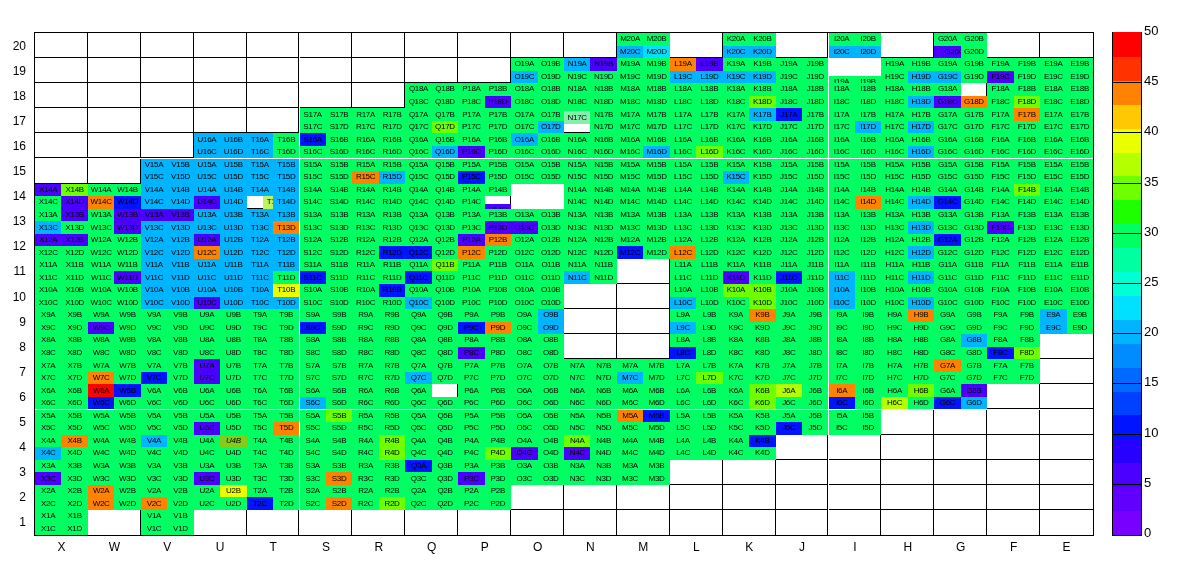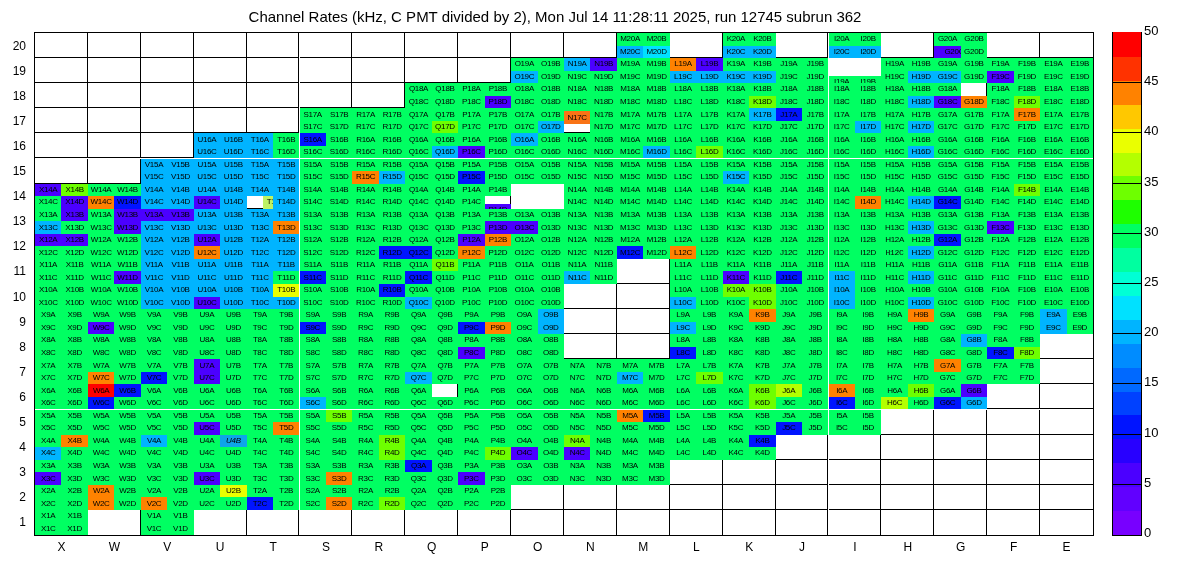--- a/index.html
+++ b/index.html
@@ -37,21 +37,20 @@
   .cband{position:absolute;left:0;width:100%;}
   #cbticks{position:absolute;left:1112px;top:32px;width:80px;height:504px;}
   .cbtick{position:absolute;left:32px;font-size:13px;color:#000;}
   .cbtickline{position:absolute;left:0px;width:30px;height:1px;background:#000;}
 </style>
 </head>
 <body>
 
 <div id="root">
 
-  <div id="title">Channel Rates (kHz, C PMT divided by 2), Mon Jul 14 11:28:11 2025, run 12745 subrun 362</div>
 
   <div id="frame">
     <div id="cells">
         <div class="gcell" style="left: 0px; top: 0px; width: 52.9px; height: 25.1px;"></div>
         <div class="gcell" style="left: 52.9px; top: 0px; width: 52.9px; height: 25.1px;"></div>
         <div class="gcell" style="left: 105.8px; top: 0px; width: 52.9px; height: 25.1px;"></div>
         <div class="gcell" style="left: 158.7px; top: 0px; width: 52.9px; height: 25.1px;"></div>
         <div class="gcell" style="left: 211.6px; top: 0px; width: 52.9px; height: 25.1px;"></div>
         <div class="gcell" style="left: 264.5px; top: 0px; width: 52.9px; height: 25.1px;"></div>
         <div class="gcell" style="left: 317.4px; top: 0px; width: 52.9px; height: 25.1px;"></div>
@@ -279,21 +278,21 @@
         </div>
         <div class="gcell" style="left: 476.1px; top: 75.3px; width: 52.9px; height: 25.1px;">
           <div class="sub" style="left: 0px; top: 0px; width: 26.45px; height: 12.55px; background: rgb(0, 255, 98); color: rgb(0, 0, 0);">O17A</div>
           <div class="sub" style="left: 26.45px; top: 0px; width: 26.45px; height: 12.55px; background: rgb(0, 255, 98); color: rgb(0, 0, 0);">O17B</div>
           <div class="sub" style="left: 0px; top: 12.55px; width: 26.45px; height: 12.55px; background: rgb(0, 255, 98); color: rgb(0, 0, 0);">O17C</div>
           <div class="sub" style="left: 26.45px; top: 12.55px; width: 26.45px; height: 12.55px; background: rgb(0, 180, 255); color: rgb(0, 0, 0);">O17D</div>
         </div>
         <div class="gcell" style="left: 529px; top: 75.3px; width: 52.9px; height: 25.1px;">
           <div class="sub" style="left: 0px; top: 0px; width: 26.45px; height: 12.55px; background: rgb(0, 255, 98); color: rgb(0, 0, 0);">N17A</div>
           <div class="sub" style="left: 26.45px; top: 0px; width: 26.45px; height: 12.55px; background: rgb(0, 255, 98); color: rgb(0, 0, 0);">N17B</div>
-          <div class="sub" style="left: 0px; top: 3px; width: 26.45px; height: 12.55px; background: #f97316; color: rgb(0, 0, 0);">N17C</div>
+          <div class="sub" style="left: 0px; top: 3px; width: 26.45px; height: 12.55px; background: #86efac; color: rgb(0, 0, 0);">N17C</div>
           <div class="sub" style="left: 26.45px; top: 12.55px; width: 26.45px; height: 12.55px; background: rgb(0, 255, 98); color: rgb(0, 0, 0);">N17D</div>
         </div>
         <div class="gcell" style="left: 581.9px; top: 75.3px; width: 52.9px; height: 25.1px;">
           <div class="sub" style="left: 0px; top: 0px; width: 26.45px; height: 12.55px; background: rgb(0, 255, 98); color: rgb(0, 0, 0);">M17A</div>
           <div class="sub" style="left: 26.45px; top: 0px; width: 26.45px; height: 12.55px; background: rgb(0, 255, 98); color: rgb(0, 0, 0);">M17B</div>
           <div class="sub" style="left: 0px; top: 12.55px; width: 26.45px; height: 12.55px; background: rgb(0, 255, 98); color: rgb(0, 0, 0);">M17C</div>
           <div class="sub" style="left: 26.45px; top: 12.55px; width: 26.45px; height: 12.55px; background: rgb(0, 255, 98); color: rgb(0, 0, 0);">M17D</div>
         </div>
         <div class="gcell" style="left: 634.8px; top: 75.3px; width: 52.9px; height: 25.1px;">
           <div class="sub" style="left: 0px; top: 0px; width: 26.45px; height: 12.55px; background: rgb(0, 255, 98); color: rgb(0, 0, 0);">L17A</div>
@@ -890,21 +889,21 @@
         </div>
         <div class="gcell" style="left: 793.5px; top: 200.8px; width: 52.9px; height: 25.1px;">
           <div class="sub" style="left: 0px; top: 0px; width: 26.45px; height: 12.55px; background: rgb(0, 255, 98); color: rgb(0, 0, 0);">I12A</div>
           <div class="sub" style="left: 26.45px; top: 0px; width: 26.45px; height: 12.55px; background: rgb(0, 255, 98); color: rgb(0, 0, 0);">I12B</div>
           <div class="sub" style="left: 0px; top: 12.55px; width: 26.45px; height: 12.55px; background: rgb(0, 255, 98); color: rgb(0, 0, 0);">I12C</div>
           <div class="sub" style="left: 26.45px; top: 12.55px; width: 26.45px; height: 12.55px; background: rgb(0, 255, 98); color: rgb(0, 0, 0);">I12D</div>
         </div>
         <div class="gcell" style="left: 846.4px; top: 200.8px; width: 52.9px; height: 25.1px;">
           <div class="sub" style="left: 0px; top: 0px; width: 26.45px; height: 12.55px; background: rgb(0, 255, 98); color: rgb(0, 0, 0);">H12A</div>
           <div class="sub" style="left: 26.45px; top: 0px; width: 26.45px; height: 12.55px; background: rgb(0, 255, 98); color: rgb(0, 0, 0);">H12B</div>
-          <div class="sub" style="left: 0px; top: 12.55px; width: 26.45px; height: 12.55px; background: rgb(0, 255, 98); color: rgb(0, 0, 0); font-family: Liberation Mono, monospace;">H12C</div>
+          <div class="sub" style="left: 0px; top: 12.55px; width: 26.45px; height: 12.55px; background: rgb(0, 255, 98); color: rgb(0, 0, 0);">H12C</div>
           <div class="sub" style="left: 26.45px; top: 12.55px; width: 26.45px; height: 12.55px; background: rgb(0, 180, 255); color: rgb(0, 0, 0);">H12D</div>
         </div>
         <div class="gcell" style="left: 899.3px; top: 200.8px; width: 52.9px; height: 25.1px;">
           <div class="sub" style="left: 0px; top: 0px; width: 26.45px; height: 12.55px; background: rgb(0, 20, 255); color: rgb(0, 0, 0);">G12A</div>
           <div class="sub" style="left: 26.45px; top: 0px; width: 26.45px; height: 12.55px; background: rgb(0, 255, 98); color: rgb(0, 0, 0);">G12B</div>
           <div class="sub" style="left: 0px; top: 12.55px; width: 26.45px; height: 12.55px; background: rgb(0, 255, 98); color: rgb(0, 0, 0);">G12C</div>
           <div class="sub" style="left: 26.45px; top: 12.55px; width: 26.45px; height: 12.55px; background: rgb(0, 255, 98); color: rgb(0, 0, 0);">G12D</div>
         </div>
         <div class="gcell" style="left: 952.2px; top: 200.8px; width: 52.9px; height: 25.1px;">
           <div class="sub" style="left: 0px; top: 0px; width: 26.45px; height: 12.55px; background: rgb(0, 255, 98); color: rgb(0, 0, 0);">F12A</div>
@@ -1696,21 +1695,21 @@
           <div class="sub" style="left: 26.45px; top: 12.55px; width: 26.45px; height: 12.55px; background: rgb(0, 255, 98); color: rgb(0, 0, 0);">W4D</div>
         </div>
         <div class="gcell" style="left: 105.8px; top: 401.6px; width: 52.9px; height: 25.1px;">
           <div class="sub" style="left: 0px; top: 0px; width: 26.45px; height: 12.55px; background: rgb(0, 180, 255); color: rgb(0, 0, 0);">V4A</div>
           <div class="sub" style="left: 26.45px; top: 0px; width: 26.45px; height: 12.55px; background: rgb(0, 255, 98); color: rgb(0, 0, 0);">V4B</div>
           <div class="sub" style="left: 0px; top: 12.55px; width: 26.45px; height: 12.55px; background: rgb(0, 255, 98); color: rgb(0, 0, 0);">V4C</div>
           <div class="sub" style="left: 26.45px; top: 12.55px; width: 26.45px; height: 12.55px; background: rgb(0, 255, 98); color: rgb(0, 0, 0);">V4D</div>
         </div>
         <div class="gcell" style="left: 158.7px; top: 401.6px; width: 52.9px; height: 25.1px;">
           <div class="sub" style="left: 0px; top: 0px; width: 26.45px; height: 12.55px; background: rgb(0, 255, 98); color: rgb(0, 0, 0);">U4A</div>
-          <div class="sub" style="left: 26.45px; top: 0px; width: 26.45px; height: 12.55px; background: #0ea5e9; color: rgb(0, 0, 0); font-style: italic;">U4B</div>
+          <div class="sub" style="left: 26.45px; top: 0px; width: 26.45px; height: 12.55px; background: #84cc16; color: rgb(0, 0, 0); font-style: italic;">U4B</div>
           <div class="sub" style="left: 0px; top: 12.55px; width: 26.45px; height: 12.55px; background: rgb(0, 255, 98); color: rgb(0, 0, 0);">U4C</div>
           <div class="sub" style="left: 26.45px; top: 12.55px; width: 26.45px; height: 12.55px; background: rgb(0, 255, 98); color: rgb(0, 0, 0);">U4D</div>
         </div>
         <div class="gcell" style="left: 211.6px; top: 401.6px; width: 52.9px; height: 25.1px;">
           <div class="sub" style="left: 0px; top: 0px; width: 26.45px; height: 12.55px; background: rgb(0, 255, 98); color: rgb(0, 0, 0);">T4A</div>
           <div class="sub" style="left: 26.45px; top: 0px; width: 26.45px; height: 12.55px; background: rgb(0, 255, 98); color: rgb(0, 0, 0);">T4B</div>
           <div class="sub" style="left: 0px; top: 12.55px; width: 26.45px; height: 12.55px; background: rgb(0, 255, 98); color: rgb(0, 0, 0);">T4C</div>
           <div class="sub" style="left: 26.45px; top: 12.55px; width: 26.45px; height: 12.55px; background: rgb(0, 255, 98); color: rgb(0, 0, 0);">T4D</div>
         </div>
         <div class="gcell" style="left: 264.5px; top: 401.6px; width: 52.9px; height: 25.1px;">

